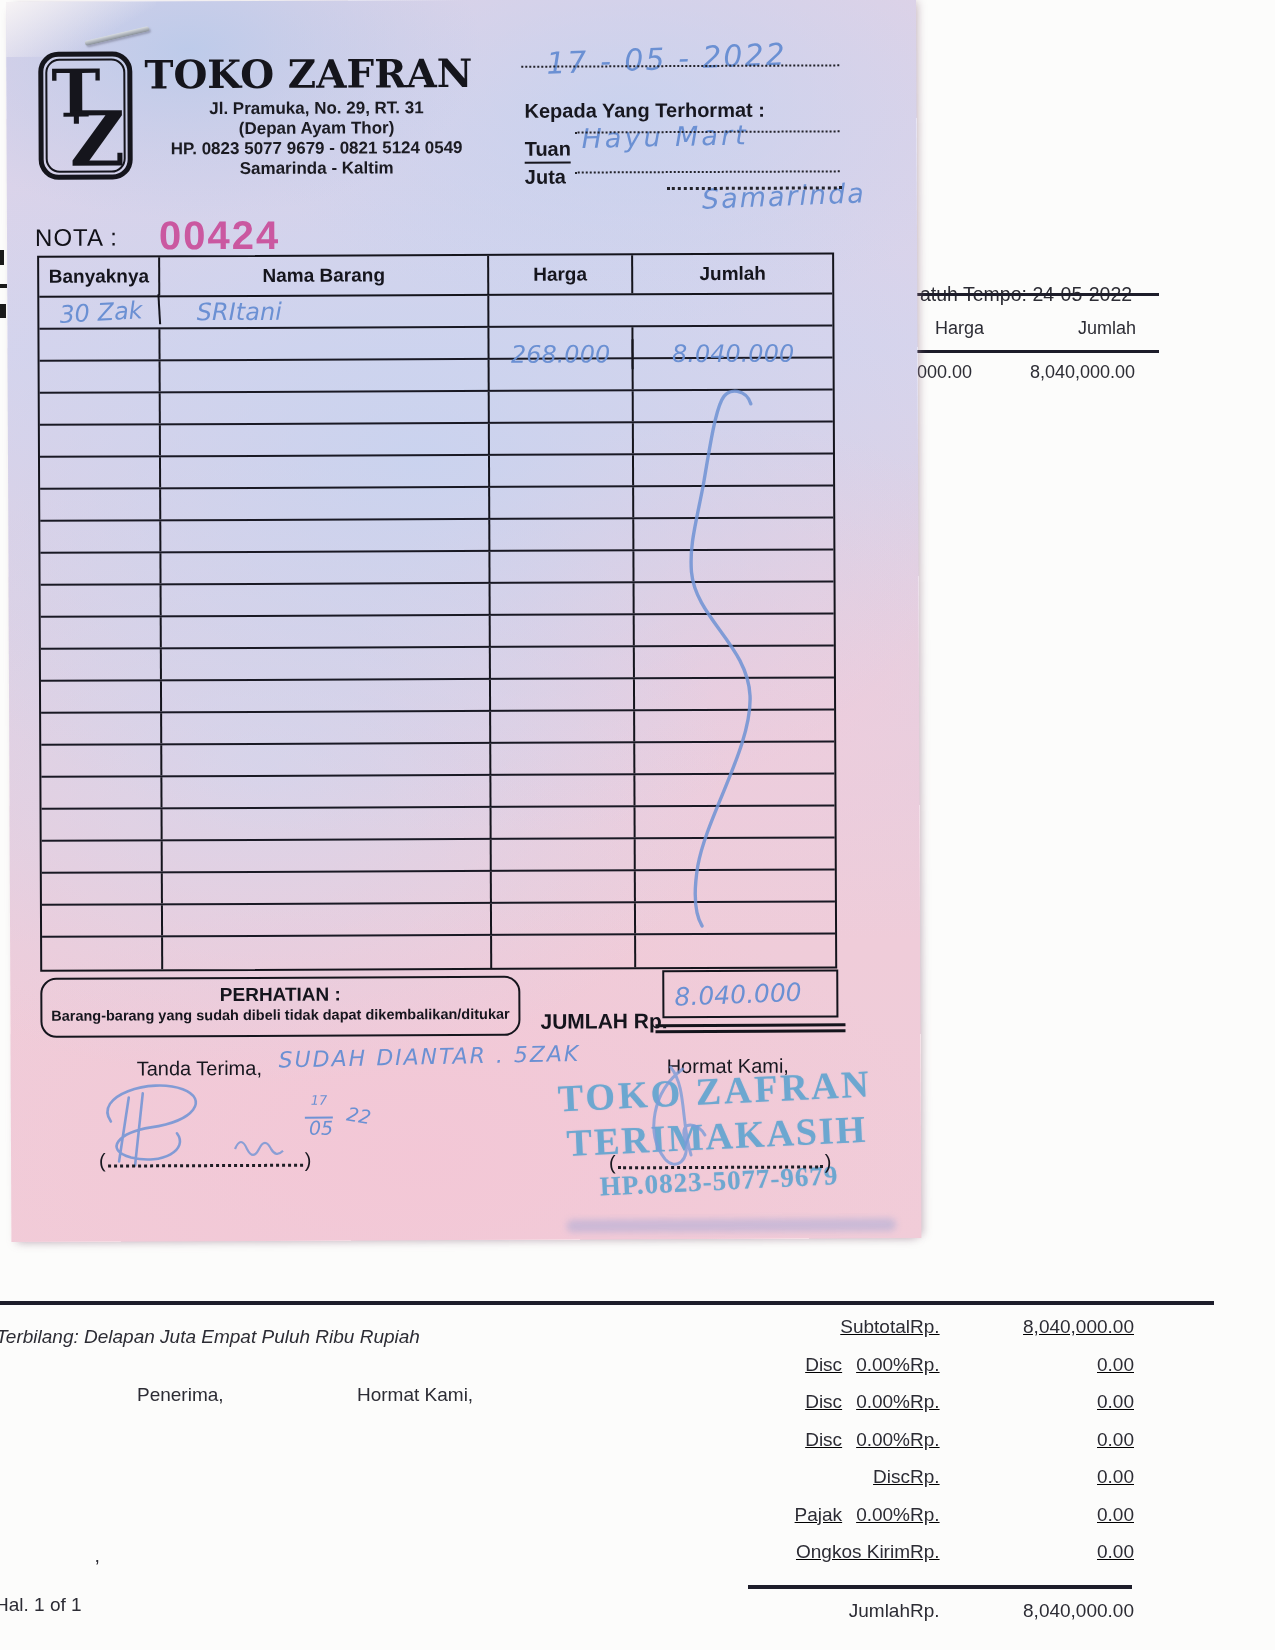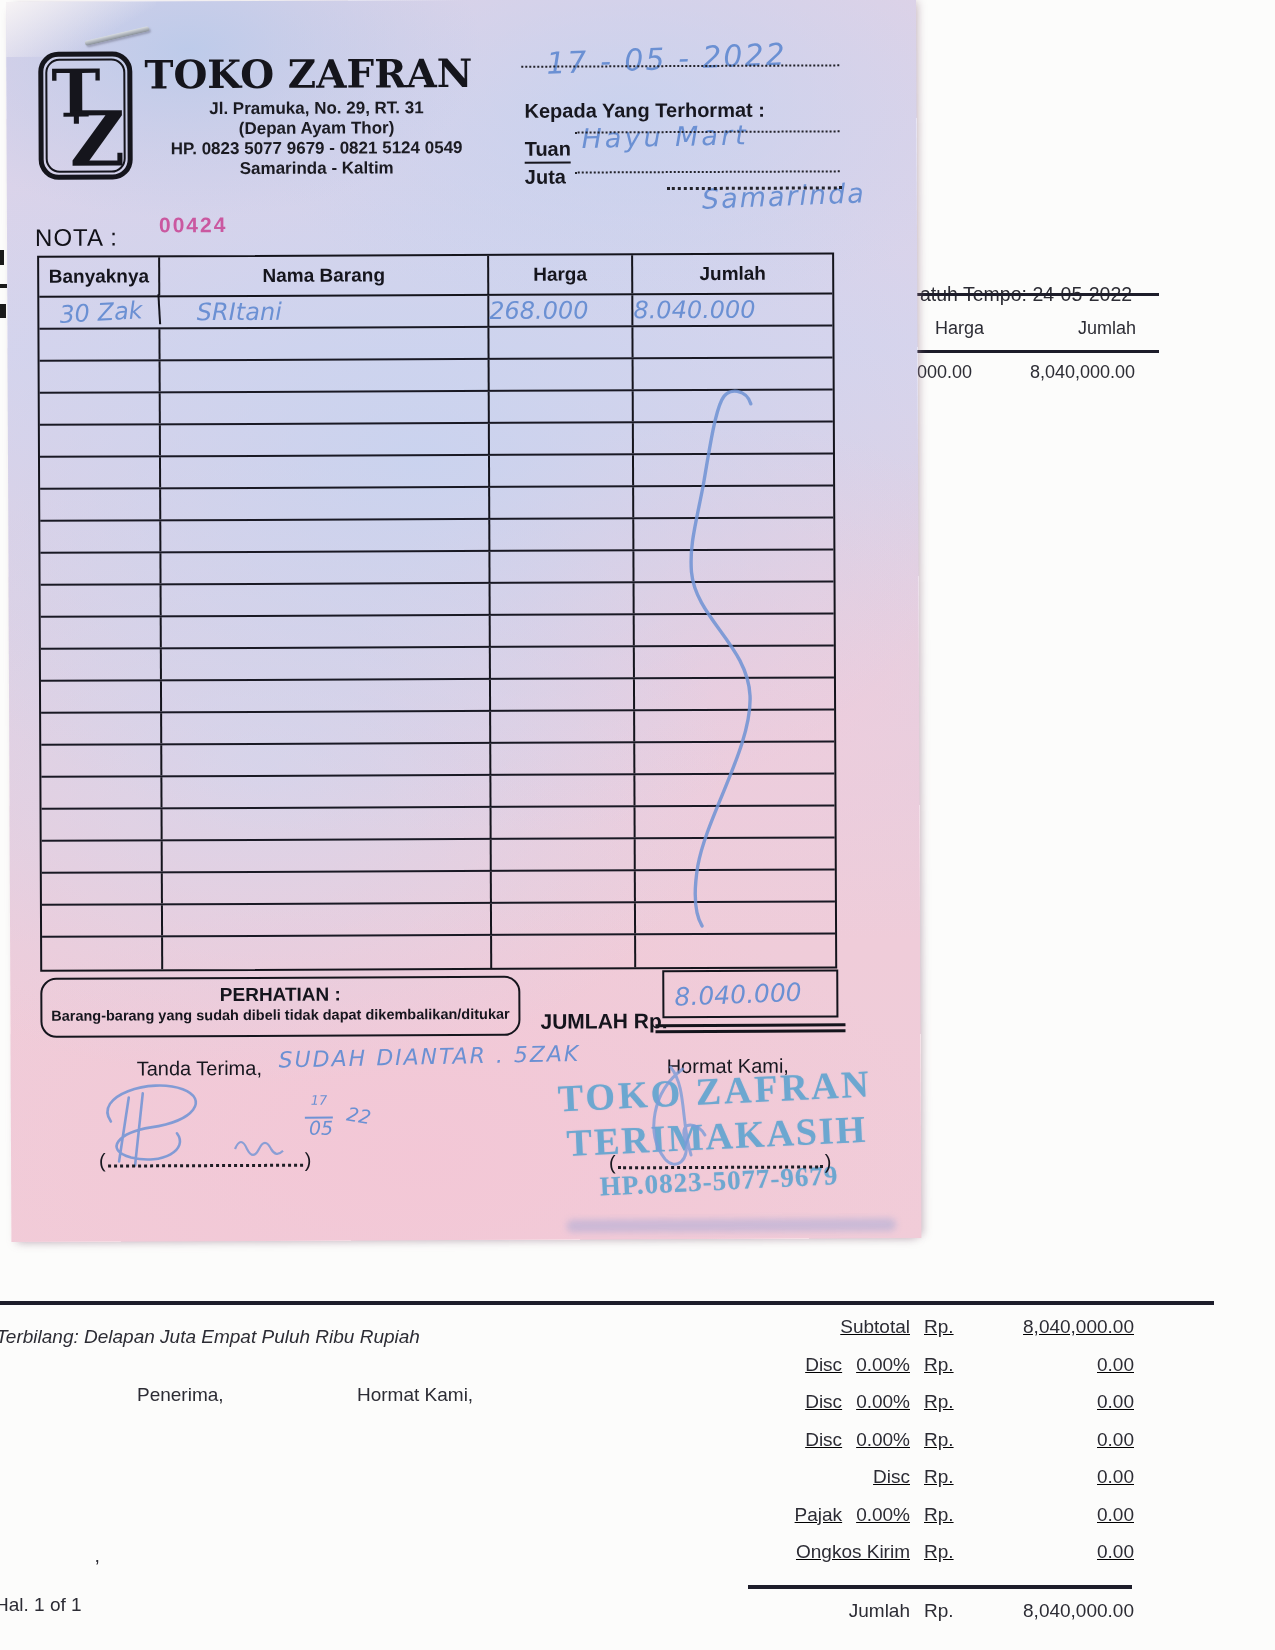--- a/index.html
+++ b/index.html
@@ -9,21 +9,21 @@
   .abs { position:absolute; }
 
   
   .doc-text { color:#2c2c34; font-size:19px; }
   .rule { position:absolute; background:#1d1d2a; }
   .frag-mark { position:absolute; background:#1a1a1a; }
 
   #summary-rows { position:absolute; left:698px; top:1316px; width:436px;text-decoration:underline; }
   .srow { display:flex; height:37.5px; align-items:flex-start; color:#2c2c34; font-size:19px; }
   .sgroup { width:212px; display:flex; justify-content:flex-end; gap:14px; }
-  .scur { width:72px; margin-left:14px; }
+  .scur { width:72px; }
   .samt { flex:1; text-align:right; }
 
   
   #paper {
     position:absolute; left:6px; top:2px; width:910px; height:1240px;
     transform:rotate(-0.25deg); transform-origin:top left;
     background:
       radial-gradient(420px 240px at 20% 4%, rgba(186,202,234,.9), rgba(186,202,234,0) 70%),
       radial-gradient(520px 300px at 68% 9%, rgba(196,210,240,.75), rgba(196,210,240,0) 72%),
       radial-gradient(760px 520px at 45% 37%, rgba(198,211,240,.8), rgba(198,211,240,0) 75%),
@@ -50,37 +50,37 @@
   #logo .t { position:absolute; left:8px; top:-2px; font-family:"DejaVu Serif",serif; font-weight:bold; font-size:66px; color:#15151c; }
   #logo .z { position:absolute; left:26px; top:38px; font-family:"DejaVu Serif",serif; font-weight:bold; font-size:76px; color:#15151c; }
 
   #store-name { position:absolute; left:138px; top:50px; width:345px; font-family:"DejaVu Serif",serif; font-weight:bold; font-size:39px; letter-spacing:0px; color:#15151c; white-space:nowrap; }
   .addr { position:absolute; left:140px; width:340px; text-align:center; font-size:17px; font-weight:bold; color:#1b1b22; }
 
   .dotted { position:absolute; border-bottom:2.5px dotted #23232a; }
   .kepada { font-size:20px; font-weight:bold; color:#17171f; }
 
   #nota-label { position:absolute; left:28px; top:222px; font-size:24px; font-weight:normal; letter-spacing:1px; color:#111118; }
-  #nota-number { position:absolute; left:152px; top:212px; font-size:21px; font-weight:bold; color:#ca58a0; letter-spacing:2px;text-align:right; }
+  #nota-number { position:absolute; left:152px; top:212px; font-size:40px; font-weight:bold; color:#ca58a0; letter-spacing:2px;text-align:right; }
 
   
   #nota-table { position:absolute; left:30px; top:254px; width:797px; border:2.5px solid #14141c; background:transparent; }
   #thead { display:flex; height:40px; border-bottom:2.5px solid #14141c; }
   .hcell { font-size:19px; font-weight:bold; color:#15151d; display:flex; align-items:center; justify-content:center; }
   .trow { display:flex; height:32px; border-bottom:2px solid #191924; }
   .trow:last-child { border-bottom:none; }
   .tcell { height:100%; }
   .c1 { width:122px; border-right:2px solid #14141c; }
   .c2 { width:330px; border-right:2px solid #14141c; }
   .c3 { width:145px; border-right:2px solid #14141c; }
   .c4 { width:200px; }
   .tcell.hw { font-size:24px; line-height:30px; white-space:nowrap; }
   .c1.hw { padding-left:20px; transform:rotate(-3deg); }
   .c2.hw { padding-left:36px; }
-  .c3.hw, .c4.hw { text-align:left; }
+  .c3.hw, .c4.hw { text-align:center;margin-top:44px; }
 
   
   #perhatian { position:absolute; left:30px; top:976px; width:480px; height:60px;
     border:2.5px solid #15151d; border-radius:16px; text-align:center; color:#15151d; }
   #perhatian .p1 { font-size:19px; font-weight:bold; margin-top:5px; }
   #perhatian .p2 { font-size:14.5px; font-weight:bold; margin-top:1px; }
   #jumlah-label { position:absolute; left:530px; top:982px; font-size:21px; font-weight:bold; color:#14141c;margin-top:28px; }
   #jumlah-box { position:absolute; left:652px; top:971px; width:176px; height:48px; border:2.5px solid #14141c; }
   #jumlah-box .hw { font-size:25px; padding:8px 0 0 10px; transform:rotate(-2deg); white-space:nowrap; }
 

